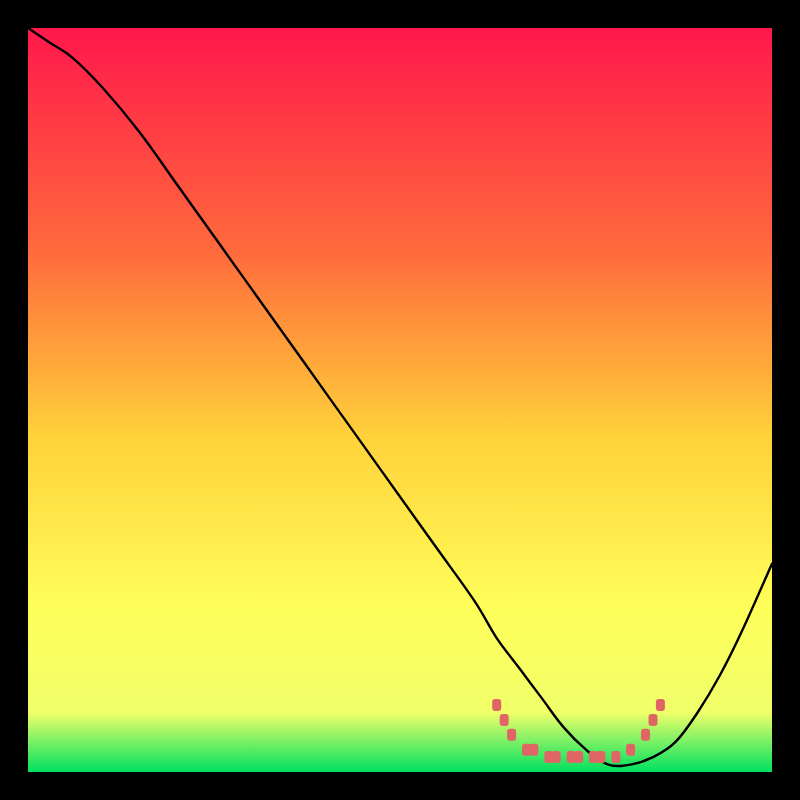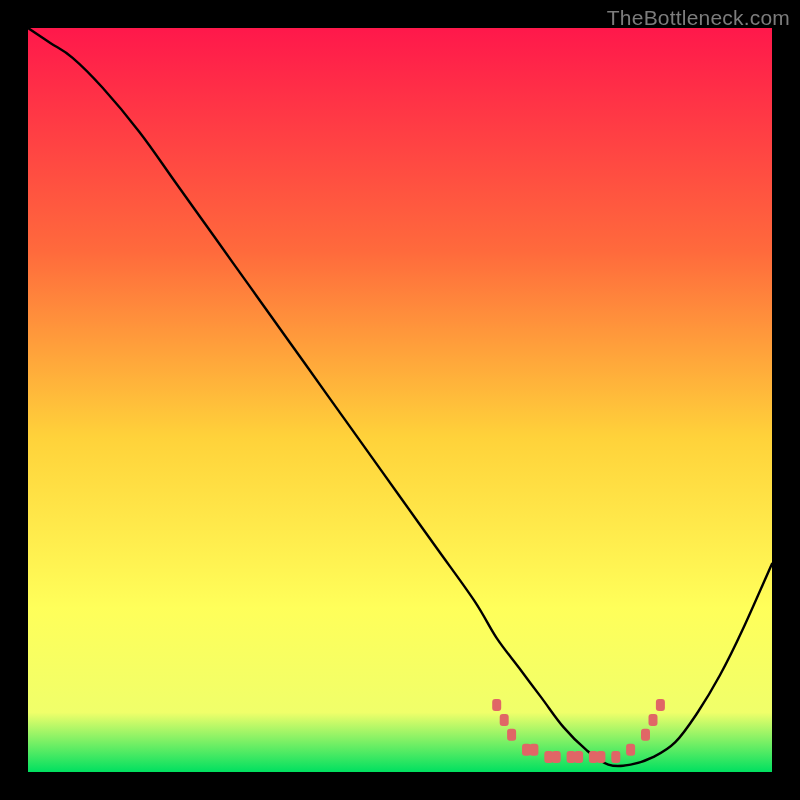--- a/index.html
+++ b/index.html
@@ -34,21 +34,20 @@
     font-weight: 400;
     letter-spacing: 0.2px;
   }
   svg { display: block; }
 </style>
 </head>
 <body>
 
 <div class="stage">
 
-  <div class="watermark">TheBottleneck.com</div>
 
   <div class="plot">
     <svg id="chart-svg" width="744" height="744" viewBox="0 0 744 744" preserveAspectRatio="none">
       <defs>
         <linearGradient id="bg-grad" x1="0" y1="0" x2="0" y2="1">
           <stop id="g0" offset="0%" stop-color="#ff184b"></stop>
           <stop id="g1" offset="30%" stop-color="#ff6a3c"></stop>
           <stop id="g2" offset="55%" stop-color="#ffd23a"></stop>
           <stop id="g3" offset="78%" stop-color="#ffff5a"></stop>
           <stop id="g4" offset="92%" stop-color="#f0ff6a"></stop>

